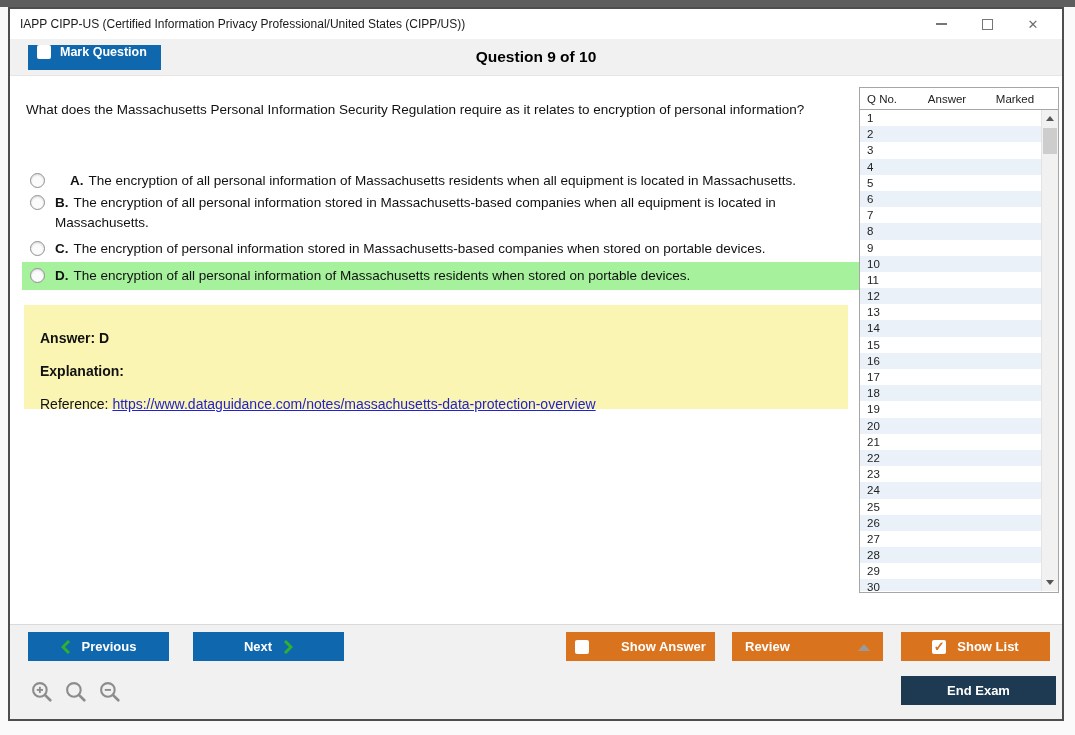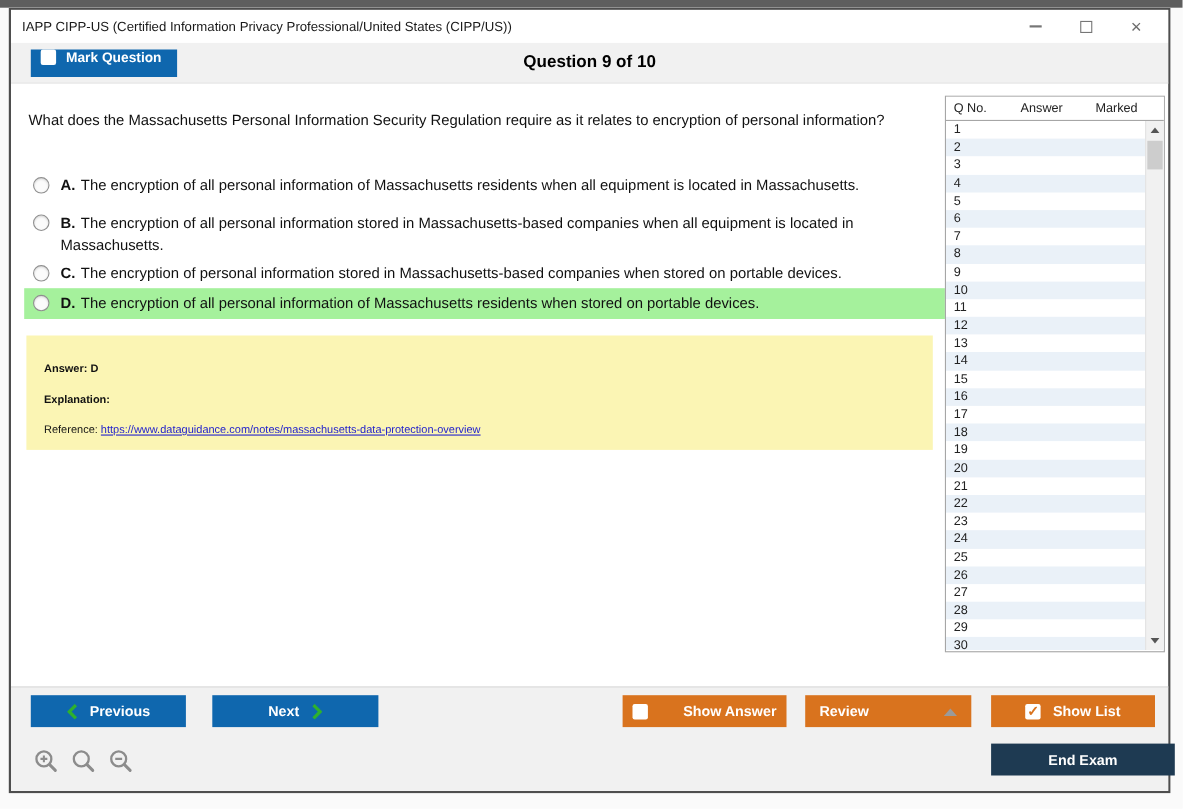--- a/index.html
+++ b/index.html
@@ -22,32 +22,32 @@
   .header-band { position:absolute; top:30px; left:0; right:0; height:37px; background:#f1f1f1; border-bottom:1px solid #e6e6e6; }
   .mark-btn { position:absolute; left:18px; top:6px; height:25px; width:133px; background:#0f67ae; color:#fff; font-size:12.5px; font-weight:bold; display:flex; align-items:flex-start; gap:9px; padding-left:9px; cursor:pointer; }
   .checkbox { width:14px; height:14px; background:#fff; border-radius:2px; flex:0 0 14px; display:flex; align-items:center; justify-content:center; }
   .checkbox .check { color:#d9731e; font-size:13px; font-weight:bold; line-height:14px; }
   .q-counter { position:absolute; top:9px; left:0; right:0; text-align:center; font-size:15.5px; font-weight:bold; color:#000; }
 
   
   .question-text { position:absolute; left:16px; top:92px; width:790px; font-size:13.5px; color:#111; line-height:1.4; }
   .options { position:absolute; left:12px; top:146px; width:843px; }
   .opt { position:absolute; left:0; width:843px; display:flex; align-items:flex-start; padding:4px 0 4px 8px; cursor:pointer; }
-  .opt:nth-child(1){ top:0; }
+  .opt:nth-child(1){ top:12px;justify-content:space-between; }
   .opt:nth-child(2){ top:34px; }
   .opt:nth-child(3){ top:80px; }
   .opt:nth-child(4){ top:107px; }
   .opt.hl { background:#a5f19c; }
   .radio { flex:0 0 15px; width:15px; height:15px; border:1px solid #8f8f8f; border-radius:50%; background:#fbfbfb; margin:2px 10px 0 0; box-shadow:inset 0 1px 2px rgba(0,0,0,.15); }
   .opt-text { font-size:13.5px; color:#111; line-height:1.5; width:795px; }
   .opt-letter { font-weight:bold; margin-right:5px; }
 
   
   .answer-panel { position:absolute; left:14px; top:296px; width:824px; height:104px; background:#fbf5b4; padding:25px 0 0 16px; }
-  .answer-panel p { font-size:10px; color:#111; margin-bottom:17px; }
+  .answer-panel p { font-size:14px; color:#111; margin-bottom:17px; }
   .bold { font-weight:bold; }
   .ref-link { color:#2222cc; text-decoration:underline; cursor:pointer; }
 
   
   .qlist { position:absolute; left:849px; top:78px; width:200px; height:506px; border:1px solid #a6a6a6; background:#fff; }
   .qlist-header { display:flex; height:22px; align-items:center; font-size:11.5px; color:#222; border-bottom:1px solid #a6a6a6; background:#fff; }
   .qlist-header .h1 { width:48px; padding-left:7px; }
   .qlist-header .h2 { width:78px; text-align:center; }
   .qlist-header .h3 { width:58px; text-align:center; }
   .qlist-rows { position:relative; height:481px; overflow:hidden; }
@@ -66,21 +66,21 @@
   
   .footer { position:absolute; left:0; right:0; bottom:0; height:95px; background:#f1f1f1; border-top:1px solid #dadada; }
   .fbtn { position:absolute; height:29px; display:flex; align-items:center; justify-content:center; gap:11px; color:#fff; font-weight:bold; font-size:13px; cursor:pointer; }
   .blue { background:#0f67ae; } .orange { background:#d9731e; } .navy { background:#1e3a52; }
   .btn-prev { left:18px; top:7px; width:141px; }
   .btn-next { left:183px; top:7px; width:151px; }
   .btn-show-answer { left:556px; top:7px; width:149px;gap:32px; }
   .btn-review { left:722px; top:7px; width:151px; justify-content:flex-start; padding-left:13px; }
   .btn-show-list { left:891px; top:7px; width:149px; }
   .btn-save { left:722px; top:51px; width:151px; }
-  .btn-end { left:891px; top:51px; width:167px; }
+  .btn-end { left:891px; top:51px; width:155px; }
   .tri-rev { position:absolute; right:13px; top:12px; width:0; height:0; border-left:6px solid transparent; border-right:6px solid transparent; border-bottom:7px solid #9a9a9a; }
   .zoom-group { position:absolute; left:20px; top:55px; display:flex; gap:9px; }
   .zoom-ic { width:25px; height:25px; cursor:pointer; }
 </style>
 </head>
 <body>
 
 <div class="desktop-strip"></div>
 
 <div class="window">

